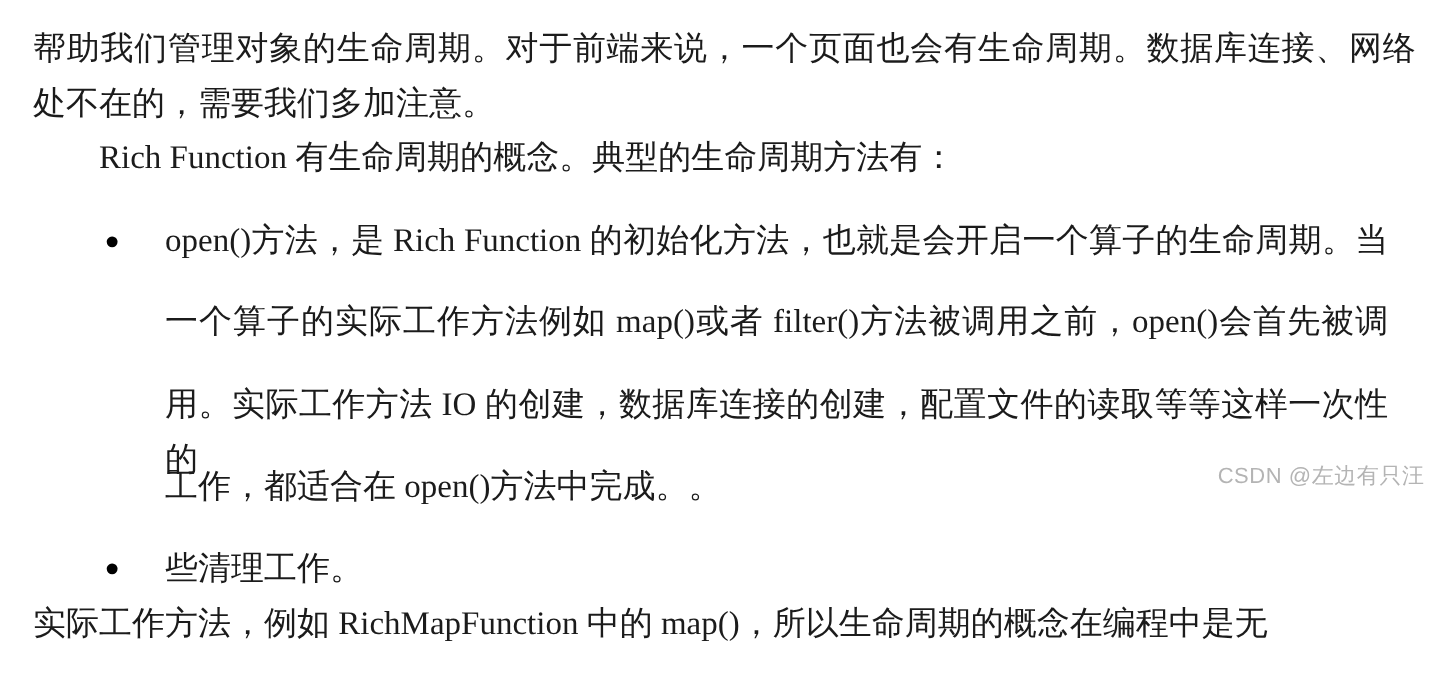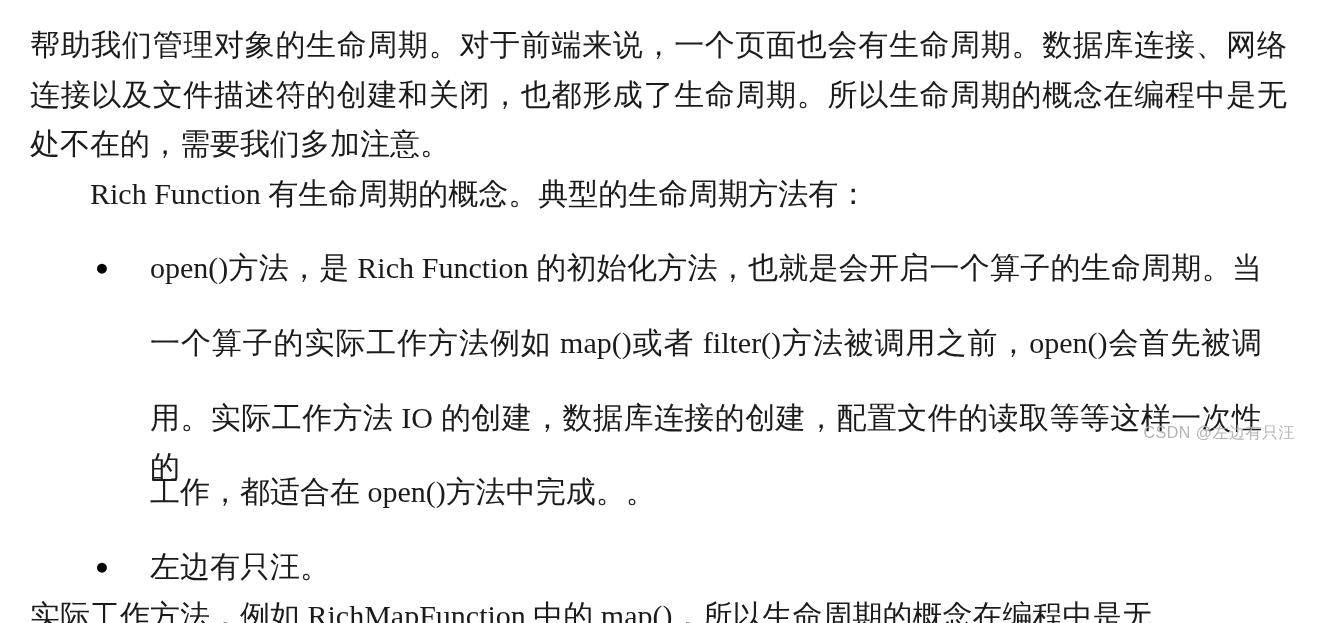--- a/index.html
+++ b/index.html
@@ -50,47 +50,46 @@
     font-size: 23px;
     line-height: 49.6px;
     text-align: left;
     color: #000000;
   }
   .watermark {
     position: absolute;
     right: 22px;
     bottom: 5px;
     font-family: "Liberation Sans", "DejaVu Sans", sans-serif;
-    font-size: 16px;
+    font-size: 20px;
     line-height: 24px;
     letter-spacing: 0.5px;
     white-space: nowrap;
   }
 </style>
 </head>
 <body style="background: rgb(255, 255, 255);">
 
 <div class="doc" style="color: rgb(27, 27, 27);">
 
   <div class="line j">帮助我们管理对象的生命周期。对于前端来说，一个页面也会有生命周期。数据库连接、网络</div>
-  <div class="line j">连接以及文件描述符的创建和关闭，也都形成了生命周期。所以生命周期的概念在编程中是无</div>
   <div class="line">处不在的，需要我们多加注意。</div>
 
   <div class="line indent">Rich Function 有生命周期的概念。典型的生命周期方法有：</div>
 
   <div>
     <span class="bullet-marker">●</span>
     <div class="line j bullet-text">open()方法，是 Rich Function 的初始化方法，也就是会开启一个算子的生命周期。当</div>
     <div class="line j bullet-text">一个算子的实际工作方法例如 map()或者 filter()方法被调用之前，open()会首先被调</div>
     <div class="line j bullet-text">用。实际工作方法 IO 的创建，数据库连接的创建，配置文件的读取等等这样一次性的</div>
     <div class="line bullet-text">工作，都适合在 open()方法中完成。。</div>
   </div>
 
   <div>
     <span class="bullet-marker">●</span>
-    <div class="line bullet-text">左边有只汪。</div>
+    <div class="line bullet-text">些清理工作。</div>
   </div>
 
   <div class="line">实际工作方法，例如 RichMapFunction 中的 map()，所以生命周期的概念在编程中是无</div>
 
   <div class="watermark" style="color: rgb(180, 180, 180);">CSDN @左边有只汪</div>
 
 </div>
 
 </body></html>

